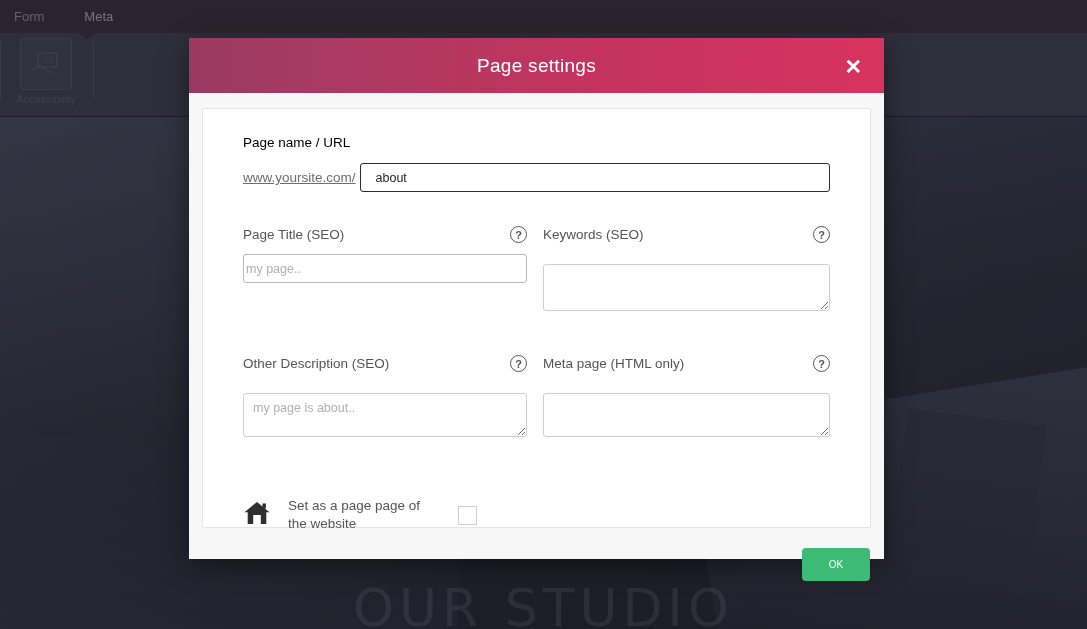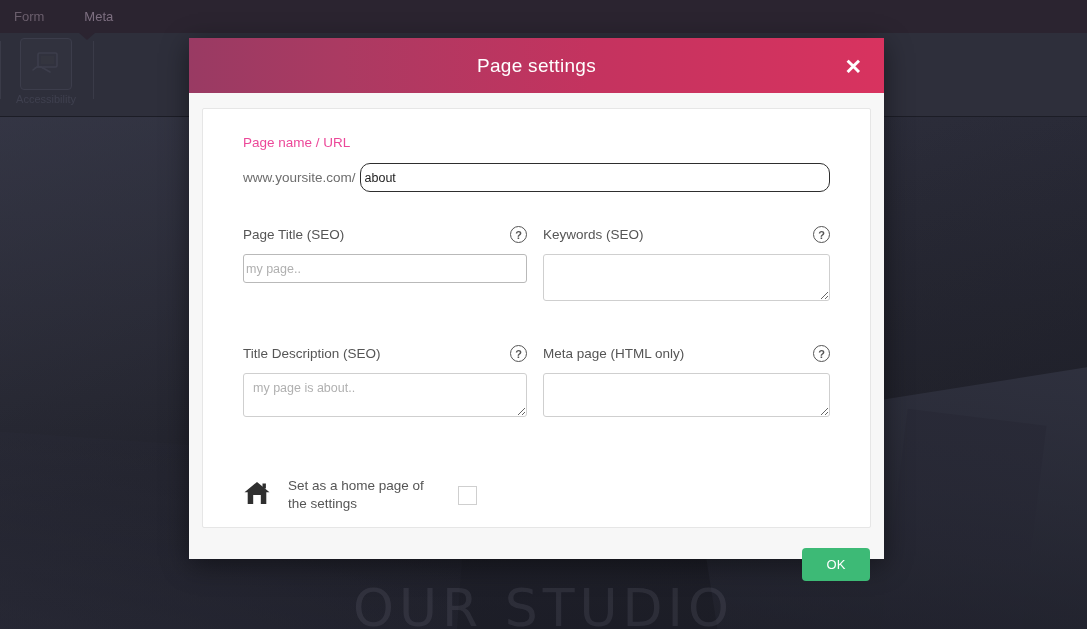--- a/index.html
+++ b/index.html
@@ -206,41 +206,42 @@
     background: #ffffff;
     border: 1px solid #e6e6e6;
     border-radius: 2px;
     height: 420px;
     box-sizing: border-box;
     padding: 26px 40px 0 40px;
   }
 
   .field-label {
     font-size: 13.5px;
-    color: #ec4899;
+    color: #000000;
     margin-bottom: 13px;
   }
 
   .url-row {
     display: flex;
     align-items: center;
     margin-bottom: 34px;
   }
   .url-prefix {
     font-size: 13.5px;
     color: #6d6d6d;
     margin-right: 4px;
     white-space: nowrap;
+    text-decoration: underline;
   }
   .url-input {
     flex: 1;
     height: 29px;
     border: 1px solid #2e2e2e;
-    border-radius: 10px;
-    padding: 0 4px;
+    border-radius: 3px;
+    padding: 0 15px;
     font-size: 12.5px;
     color: #222;
     font-family: "Liberation Sans", sans-serif;
     background: #fff;
     box-sizing: border-box;
     outline: none;
   }
 
   .grid {
     display: grid;
@@ -293,20 +294,21 @@
     border: 1px solid #cfcfcf;
     border-radius: 3px;
     padding: 7px 9px;
     font-size: 12.5px;
     color: #333;
     font-family: "Liberation Sans", sans-serif;
     box-sizing: border-box;
     background: #fff;
     resize: vertical;
     outline: none;
+    margin-top: 10px;
   }
   .text-area::placeholder { color: #b0b0b0; }
   .ta-tall { height: 47px; }
   .ta-short { height: 44px; }
 
   .home-row {
     display: flex;
     align-items: center;
     margin-top: 32px;
   }
@@ -336,21 +338,21 @@
     padding: 0 14px;
     box-sizing: border-box;
   }
   .ok-button {
     background: #3dba76;
     color: #ffffff;
     border: none;
     border-radius: 4px;
     width: 68px;
     height: 33px;
-    font-size: 13px;
+    font-size: 10px;
     font-family: "Liberation Sans", sans-serif;
     cursor: pointer;
   }
 </style>
 </head>
 <body>
 
 <div id="root">
 
   <div class="editor-backdrop">
@@ -420,21 +422,21 @@
           <div class="field-block">
             <div class="field-head">
               <span class="field-label">Keywords (SEO)</span>
               <span class="help-icon">?</span>
             </div>
             <textarea class="text-area ta-tall" placeholder="" style=""></textarea>
           </div>
 
           <div class="field-block">
             <div class="field-head">
-              <span class="field-label">Title Description (SEO)</span>
+              <span class="field-label">Other Description (SEO)</span>
               <span class="help-icon">?</span>
             </div>
             <textarea class="text-area ta-short" placeholder="my page is about.." style=""></textarea>
           </div>
 
           <div class="field-block">
             <div class="field-head">
               <span class="field-label">Meta page (HTML only)</span>
               <span class="help-icon">?</span>
             </div>
@@ -444,21 +446,21 @@
         </div>
 
         <div class="home-row">
           <span class="home-icon">
             <svg width="28" height="26" viewBox="0 0 28 26" aria-hidden="true">
               <path d="M14 2L1.5 12.2h3.2V24h18.6V12.2h3.2L14 2z" fill="#2f2f2f"></path>
               <rect x="10.2" y="15" width="7.6" height="9" fill="#ffffff"></rect>
               <rect x="19.5" y="3.5" width="3.4" height="5" fill="#2f2f2f"></rect>
             </svg>
           </span>
-          <span class="home-text">Set as a home page of the settings</span>
+          <span class="home-text">Set as a page page of the website</span>
           <span class="home-checkbox"></span>
         </div>
 
       </div>
     </div>
 
     <div class="modal-footer">
       <button class="ok-button">OK</button>
     </div>
 

